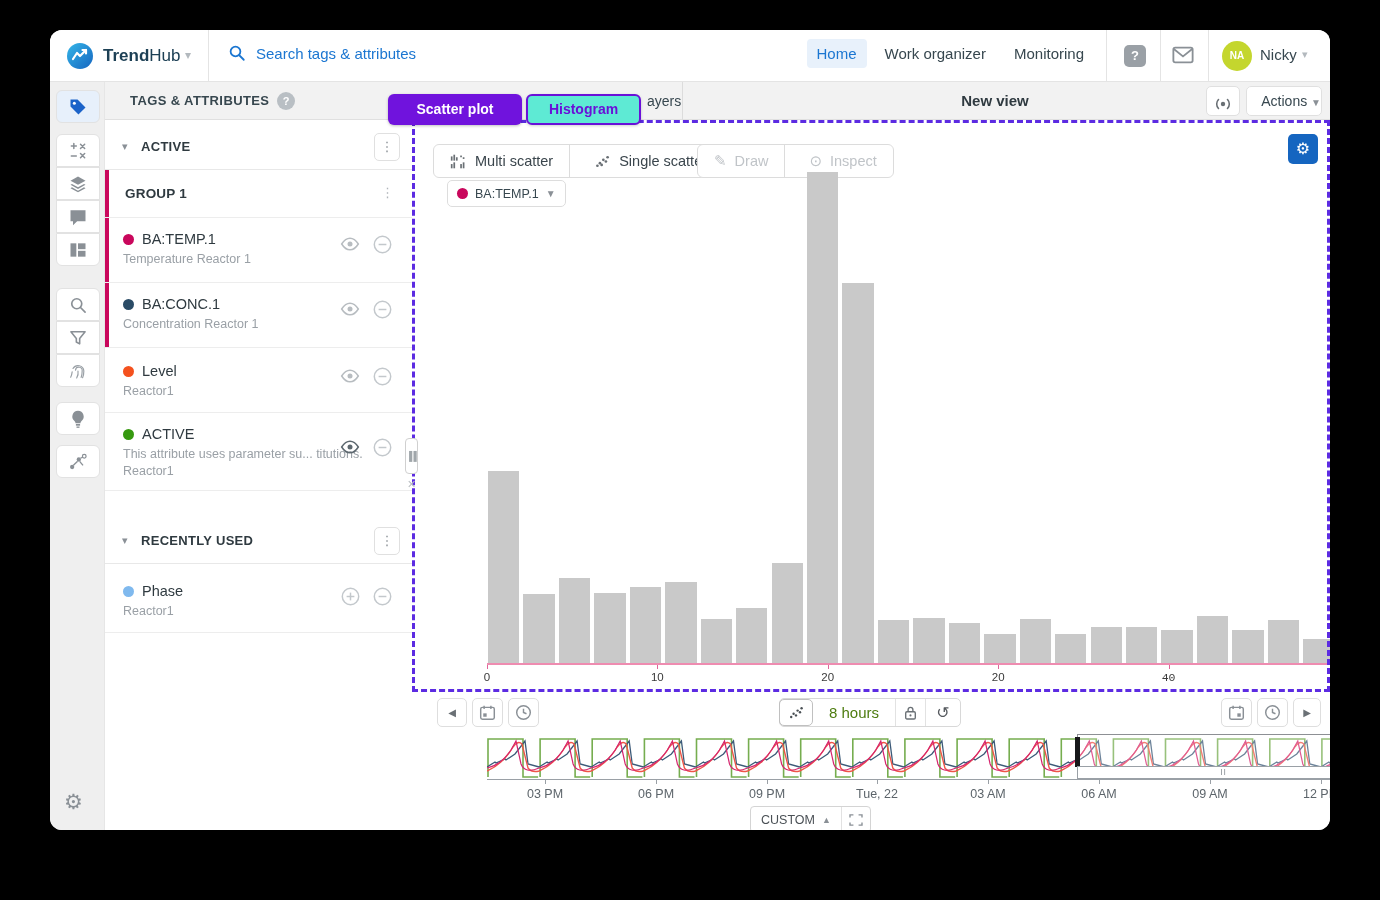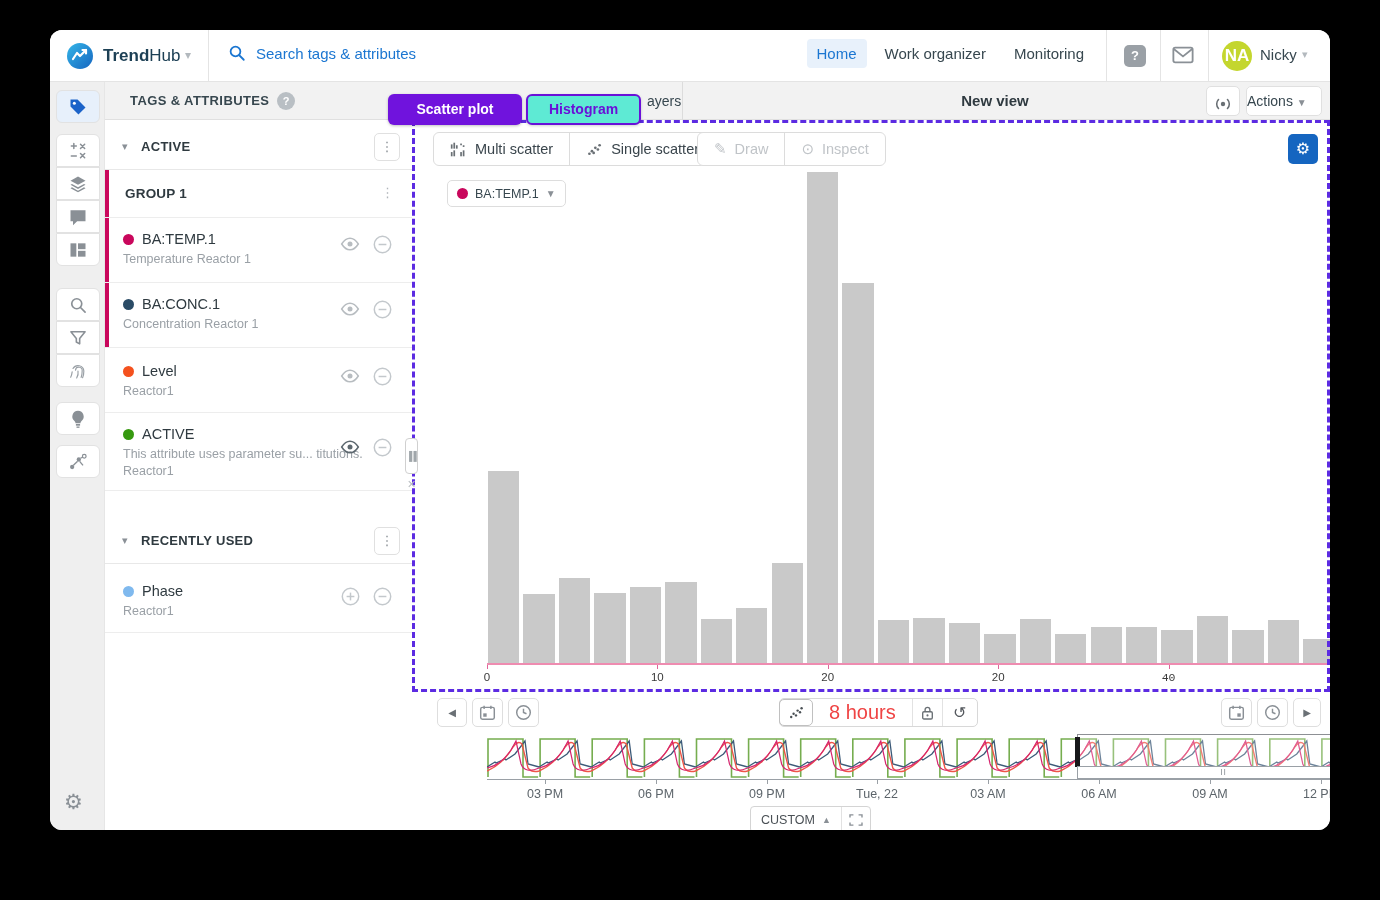--- a/index.html
+++ b/index.html
@@ -12,33 +12,33 @@
   .brand-name { font-size:17px; color:#1d4055; }
   .brand-name b { font-weight:bold; }
   .brand-caret { position:absolute; left:135px; top:18px; color:#b3b9be; font-size:12px; }
   .nav-divider { position:absolute; top:0; height:52px; width:1px; background:#e4e4e4; }
   .search { position:absolute; left:178px; top:14px; display:flex; align-items:center; gap:10px; color:#1b76d1; font-size:15px; width:420px; }
   .nav-items { position:absolute; right:500px; top:0; }
   .nav-item { display:inline-block; margin:0 4px; padding:6px 10px; font-size:15px; color:#37474f; border-radius:4px; cursor:pointer; }
   .nav-item.active { color:#1b76d1; background:#e8f1fb; }
   .help-sq { position:absolute; left:1074px; top:15px; width:22px; height:22px; background:#9aa0a6; border-radius:5px; color:#fff; font-weight:bold; font-size:13px; text-align:center; line-height:22px; }
   .mail { position:absolute; left:1122px; top:16px; }
-  .avatar { position:absolute; left:1172px; top:11px; width:30px; height:30px; border-radius:50%; background:#c4d62e; color:#fff; font-weight:bold; font-size:17px; text-align:center; line-height:30px; }
+  .avatar { position:absolute; left:1172px; top:11px; width:30px; height:30px; border-radius:50%; background:#c4d62e; color:#fff; font-weight:bold; font-size:10px; text-align:center; line-height:30px; }
   .username { position:absolute; left:1210px; top:16px; font-size:15px; color:#37474f; }
   .user-caret { position:absolute; left:1252px; top:18px; color:#b3b9be; font-size:11px; }
 
   
   .subheader { position:absolute; left:55px; top:52px; right:0; height:38px; background:#f2f2f2; border-bottom:1px solid #e0e0e0; }
   .panel-title { position:absolute; left:25px; top:11px; font-size:13px; font-weight:bold; color:#37474f; letter-spacing:.4px; }
   .help-circle { position:absolute; left:172px; top:10px; width:18px; height:18px; border-radius:50%; background:#b9bfc4; color:#fff; font-size:11px; font-weight:bold; text-align:center; line-height:18px; }
   .tab-partial { position:absolute; left:542px; top:11px; font-size:14px; color:#37474f; }
   .tab-div { position:absolute; left:577px; top:0; width:1px; height:38px; background:#dcdcdc; }
   .view-title { position:absolute; left:700px; top:10px; width:380px; text-align:center; font-size:15px; font-weight:bold; color:#2f3a40; }
   .broadcast-btn { position:absolute; right:90px; top:4px; width:34px; height:30px; background:#fff; border:1px solid #e0e0e0; border-radius:5px; text-align:center; }
-  .actions-btn { position:absolute; right:8px; top:4px; width:76px; height:30px; background:#fff; border:1px solid #e0e0e0; border-radius:5px; font-size:14px; color:#37474f; text-align:left; line-height:28px; }
+  .actions-btn { position:absolute; right:8px; top:4px; width:76px; height:30px; background:#fff; border:1px solid #e0e0e0; border-radius:5px; font-size:14px; color:#37474f; text-align:right; line-height:28px; }
   .actions-btn .caret { color:#8a9096; font-size:10px; }
 
   
   .toggle-scatter { position:absolute; left:338px; top:64px; width:134px; height:31px; background:#7013dd; color:#fff; font-weight:bold; font-size:14px; border-radius:6px; text-align:center; line-height:31px; z-index:30; box-shadow:0 1px 3px rgba(0,0,0,.25); }
   .toggle-histogram { position:absolute; left:476px; top:64px; width:115px; height:31px; background:#5eead4; color:#6a11d8; font-weight:bold; font-size:14px; border:2px solid #6a11d8; border-radius:6px; text-align:center; line-height:27px; z-index:30; box-shadow:0 1px 3px rgba(0,0,0,.18); }
 
   
   .rail { position:absolute; left:0; top:52px; width:55px; bottom:0; background:#efefef; border-right:1px solid #e6e6e6; }
   .rail-btn { position:absolute; left:6px; width:44px; height:33px; background:#fff; border:1px solid #e2e2e2; display:flex; align-items:center; justify-content:center; }
   .rail-btn.rounded-t { border-radius:6px 6px 0 0; }
@@ -62,21 +62,21 @@
   .tag-desc { position:absolute; left:18px; top:34px; font-size:12.5px; color:#9aa0a6; width:230px; }
   .tag-desc2 { position:absolute; left:18px; font-size:12.5px; color:#9aa0a6; }
   .row-eye { position:absolute; right:52px; top:18px; }
   .row-minus { position:absolute; right:20px; top:17px; }
   .row-plus { position:absolute; right:52px; top:17px; }
   .group-border { position:absolute; left:0; width:4px; background:#c9075c; }
 
   
   .main { position:absolute; left:362px; top:90px; right:0; bottom:0; background:#fff; }
   .dashed-frame { position:absolute; left:0; top:0; width:918px; height:572px; border:3px dashed #5c2be2; pointer-events:none; z-index:25; }
-  .chart-toolbar-group { position:absolute; top:12px; height:34px; border:1px solid #dcdcdc; border-radius:6px; background:#fff; display:flex; }
+  .chart-toolbar-group { position:absolute; top:24px; height:34px; border:1px solid #dcdcdc; border-radius:6px; background:#fff; display:flex;gap:8px; }
   .ct-btn { display:flex; align-items:center; gap:8px; padding:0 16px; font-size:14.5px; color:#3a454c; border-right:1px solid #dcdcdc; }
   .ct-btn:last-child { border-right:none; }
   .ct-btn.disabled { color:#c0c4c8; }
   .gear-btn { position:absolute; right:12px; top:14px; width:30px; height:30px; background:#1565c0; border-radius:5px; color:#fff; text-align:center; line-height:30px; font-size:16px; }
   .legend-chip { position:absolute; left:35px; top:60px; height:27px; background:#fff; border:1px solid #ddd; border-radius:5px; display:flex; align-items:center; gap:7px; padding:0 9px; font-size:12.5px; color:#37474f; z-index:5; }
   .legend-dot { width:11px; height:11px; border-radius:50%; }
   .legend-chip .caret { color:#8a9096; font-size:10px; }
 
   .plot { position:absolute; left:75px; top:50px; width:886px; height:493px; }
   .hbar { position:absolute; bottom:0; background:#c9c9c9; }
@@ -87,21 +87,21 @@
   .resize-grip { position:absolute; left:-7px; top:318px; width:13px; height:36px; background:#fff; border:1px solid #d0d0d0; border-radius:4px; color:#a0a6aa; font-size:9px; text-align:center; line-height:34px; z-index:28; letter-spacing:1px; }
   .resize-close { position:absolute; left:-5px; top:358px; color:#b8bdc1; font-size:11px; z-index:28; }
 
   
   .time-toolbar { position:absolute; left:0; top:572px; width:100%; height:40px; }
   .tt-btn { position:absolute; top:6px; height:29px; background:#fff; border:1px solid #dedede; border-radius:5px; display:flex; align-items:center; justify-content:center; color:#6a7075; }
   .tt-group { position:absolute; left:367px; top:6px; height:29px; border:1px solid #d8d8d8; border-radius:5px; background:#fff; display:flex; align-items:center; }
   .tt-seg { height:100%; display:flex; align-items:center; justify-content:center; border-right:1px solid #e2e2e2; color:#55595e; }
   .tt-seg:last-child { border-right:none; }
   .tt-seg.active-seg { border:1px solid #c0c0c0; border-radius:5px; margin:-1px 0 -1px -1px; }
-  .duration { font-size:20px; color:#ef4444; padding:0 16px; }
+  .duration { font-size:15px; color:#4d7c0f; padding:0 16px; }
 
   
   .timeline { position:absolute; left:75px; top:614px; width:886px; height:66px; }
   .tl-axis { position:absolute; left:0; top:45px; width:886px; height:1px; background:#9aa0a6; }
   .tl-tick { position:absolute; top:45px; width:1px; height:5px; background:#9aa0a6; }
   .tl-lab { position:absolute; top:53px; font-size:12.5px; color:#5c646a; transform:translateX(-50%); white-space:nowrap; }
   .tl-selection { position:absolute; left:590px; top:0; width:293px; height:45px; border:1.5px solid #8d9094; background:rgba(255,255,255,.25); z-index:6; }
   .tl-handle { position:absolute; top:2px; width:5px; height:30px; background:#17181a; }
   .tl-scroll { position:absolute; left:-1px; right:-1px; bottom:-1px; height:13px; background:#fff; border:1px solid #9aa0a6; color:#8a9096; font-size:8.5px; text-align:center; line-height:11px; letter-spacing:1px; }
 

